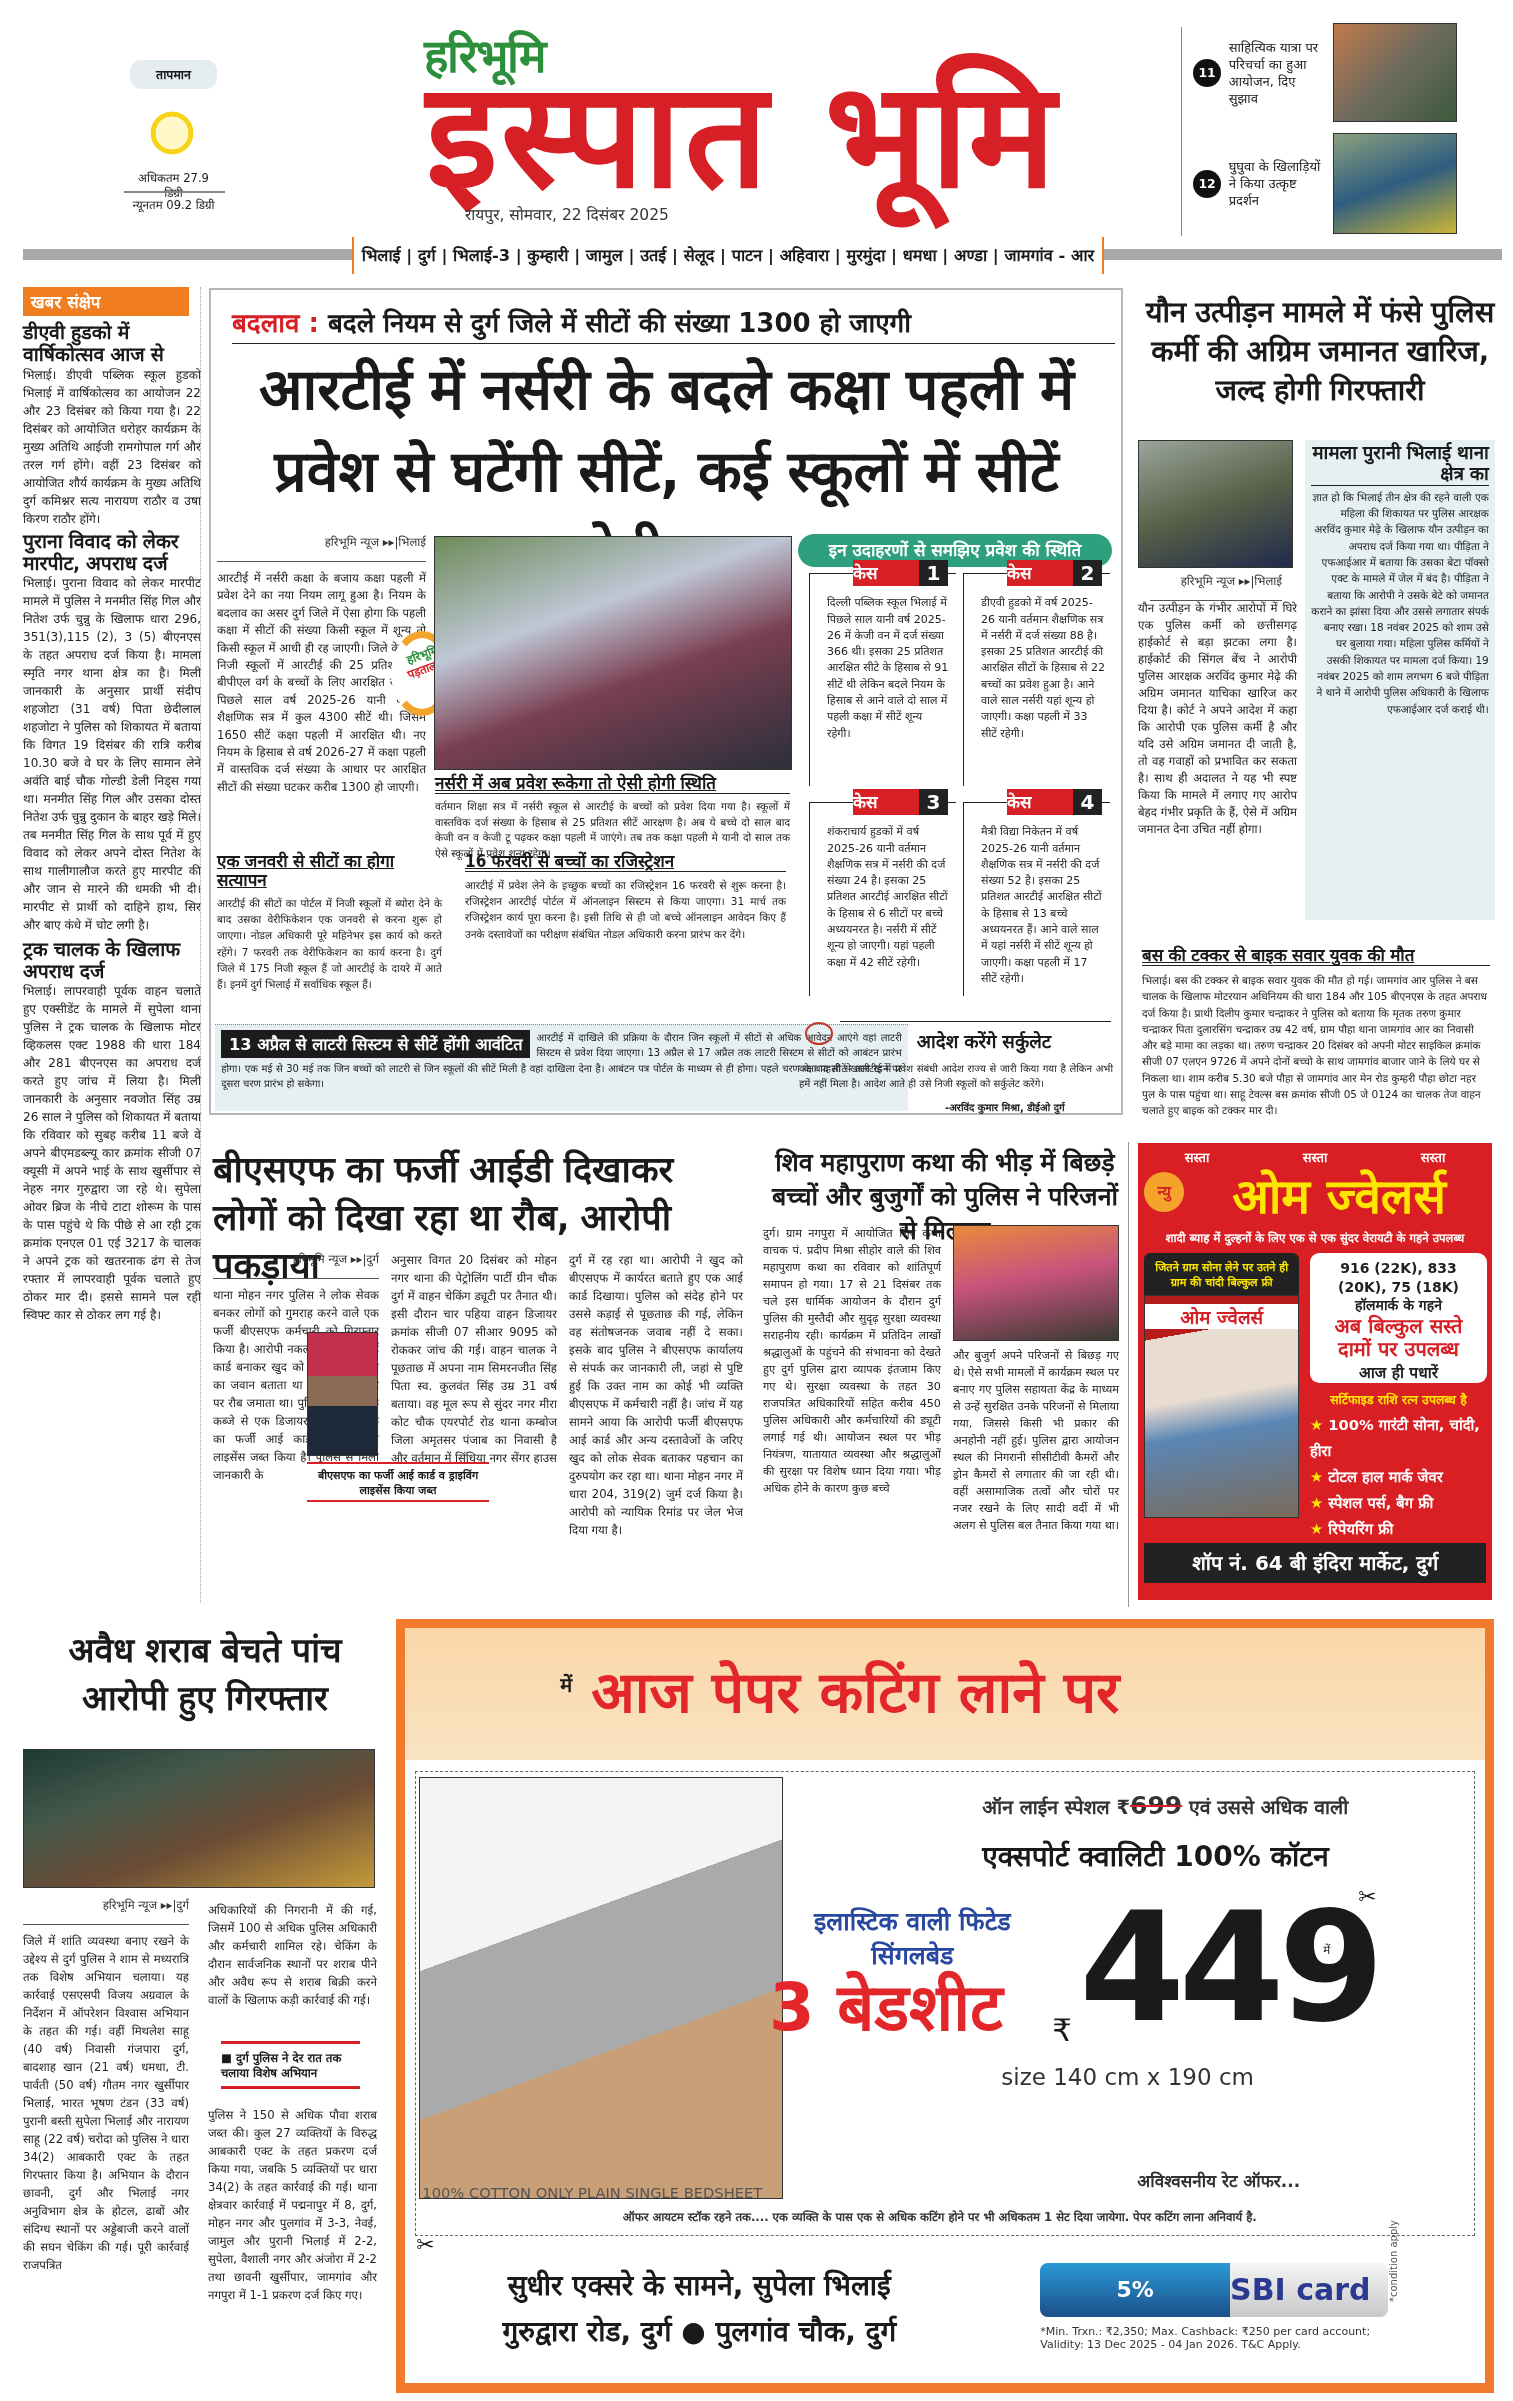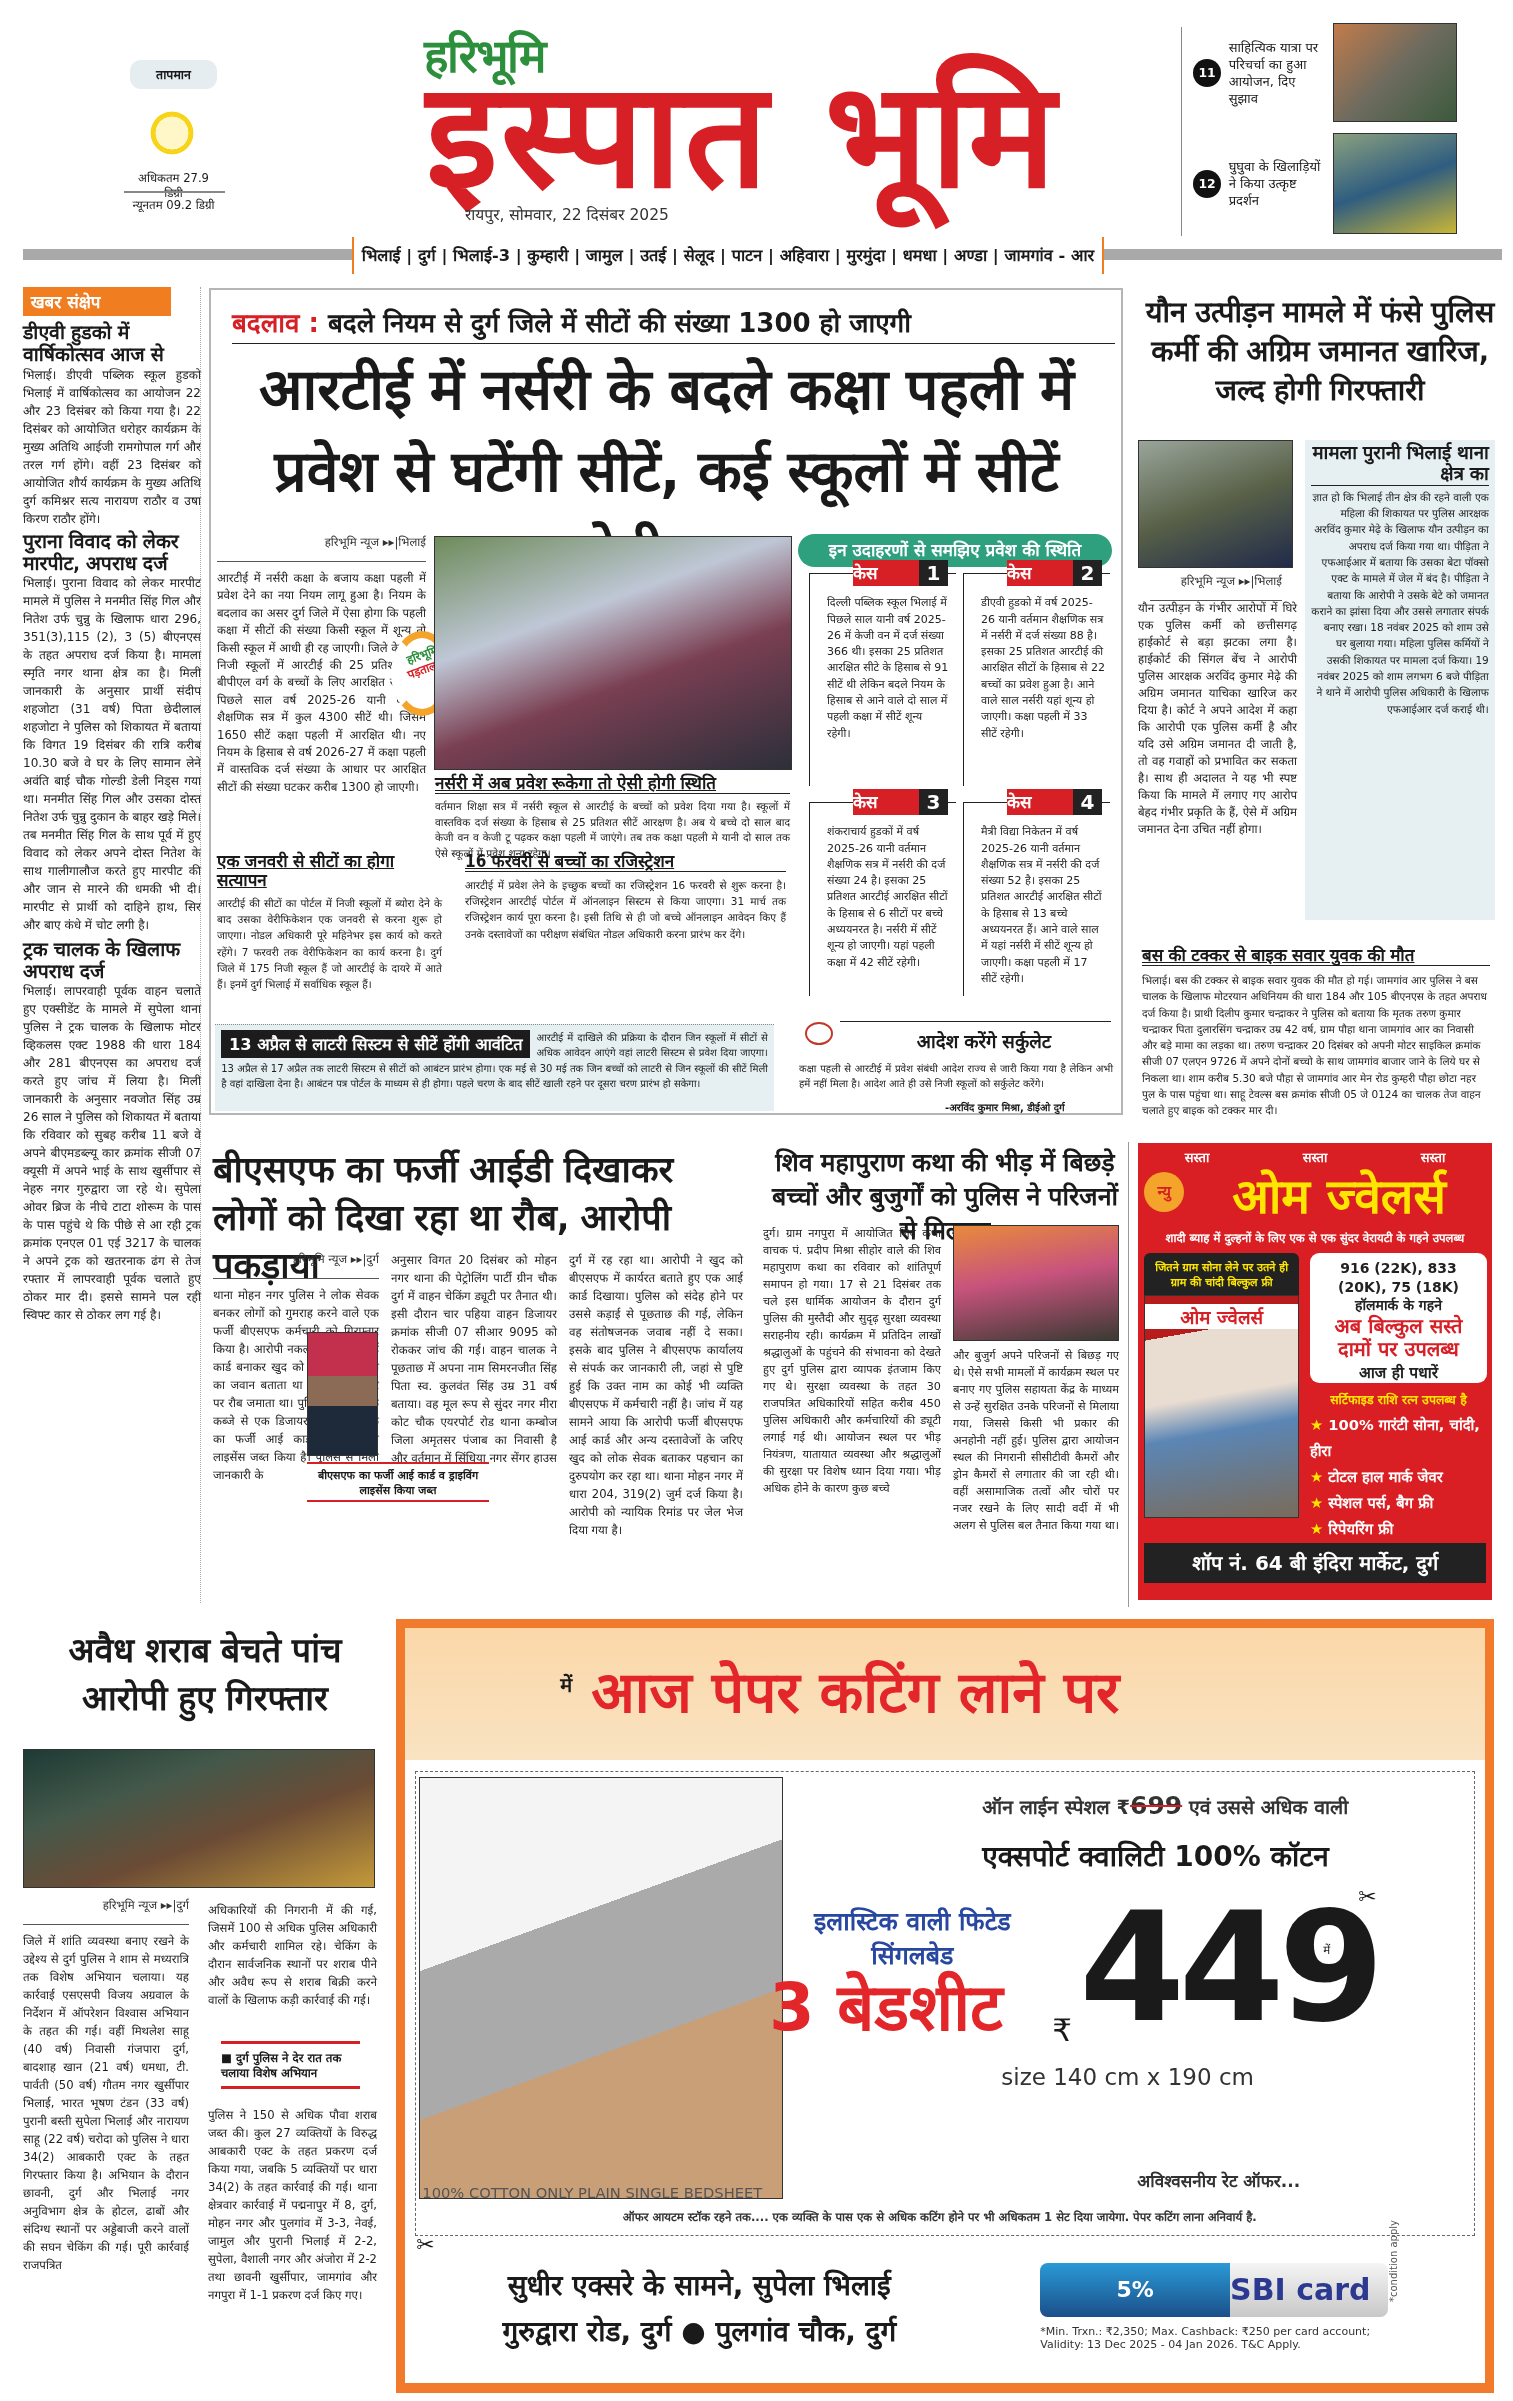--- a/index.html
+++ b/index.html
@@ -14,21 +14,21 @@
 
 #temp-label{left:130px;top:60px;width:87px;height:29px;background:#e5edf1;border-radius:11px;font-size:12.4px;text-align:center;line-height:29px;font-weight:bold}
 #sun-icon{left:149px;top:105px;width:46px;height:56px;border-radius:50%;background:radial-gradient(circle,#fff7c8 0 45%,#f7d31a 46% 58%,transparent 60%)}
 #brand-small{left:424px;top:23px;font-size:46px;color:#2b8f3b;font-weight:bold;letter-spacing:-1.5px}
 #brand-big{left:426px;top:62px;font-size:146px;color:#d71f26;font-weight:bold;letter-spacing:3.1px;line-height:1}
 #dateline{left:465px;top:203px;font-size:15.5px;color:#333}
 #locations{left:352px;top:237px;height:37px;border-left:2.3px solid #f07d20;border-right:2.3px solid #f07d20;background:#fff;padding:0 7.7px;font-size:16.3px;font-weight:bold;line-height:37px;white-space:nowrap;z-index:2}
 #loc-bar{left:23px;top:249px;width:1479px;height:11px;background:#a9a9a9}
 .teaser-num{width:28px;height:28px;border-radius:50%;background:#111;color:#fff;font-size:12.4px;font-weight:bold;text-align:center;line-height:28px}
 
-.khabar{background:#f07d20;color:#fff;font-size:17px;font-weight:bold;padding:3.1px 7.7px;width:148px}
+.khabar{background:#f07d20;color:#fff;font-size:17px;font-weight:bold;padding:3.1px 7.7px;width:166px}
 .case-tag{display:flex;height:26px}
 .case-tag .k{background:#d71f26;color:#fff;font-weight:bold;font-size:17px;width:66px;text-align:left;line-height:26px}
 .case-tag .n{background:#222;color:#fff;font-weight:bold;font-size:20px;width:29px;text-align:center;line-height:26px}
 .case-body{font-size:11px;line-height:16.3px;color:#222}
 .greenbanner{background:#2fa07e;color:#fff;font-size:17px;font-weight:bold;text-align:center;border-radius:18.6px;height:33px;line-height:33px}
 .blackbox{background:#1c1c1c;color:#fff;font-weight:bold;font-size:17px;padding:3.1px 7.7px;display:inline-block}
 
 #om-ad{left:1138px;top:1143px;width:354px;height:457px;background:#d91f24;color:#fff;overflow:hidden}
 #sumeet-ad{left:396px;top:1619px;width:1098px;height:774px;background:#f27a2d;padding:9.3px}
 </style>
@@ -243,21 +243,21 @@
 <div class="abs" style="left:345px;top:852px;width:0"></div>
 <div class="abs" style="left:345px;top:852px;width:0"></div>
 <div class="abs" style="left:345px;top:852px;width:0"></div>
 <div class="abs" style="left:345px;top:852px;width:0"></div>
 
 <div class="abs" style="left:465px;top:852px;width:321px">
  <div class="hl" style="font-size:17px;text-decoration:underline;margin-bottom:4.6px;border-bottom:1.5px solid #222">16 फरवरी से बच्चों का रजिस्ट्रेशन</div>
  <div class="sm" style="font-size:10.5px;line-height:16.3px">आरटीई में प्रवेश लेने के इच्छुक बच्चों का रजिस्ट्रेशन 16 फरवरी से शुरू करना है। रजिस्ट्रेशन आरटीई पोर्टल में ऑनलाइन सिस्टम से किया जाएगा। 31 मार्च तक रजिस्ट्रेशन कार्य पूरा करना है। इसी तिथि से ही जो बच्चे ऑनलाइन आवेदन किए हैं उनके दस्तावेजों का परीक्षण संबंधित नोडल अधिकारी करना प्रारंभ कर देंगे।</div>
 </div>
 
-<div class="abs" style="left:215px;top:1024px;width:559px;height:87px;background:#e6f0f3;border-top:1.5px dotted #888;padding:4.6px 6.2px">
+<div class="abs" style="left:215px;top:1024px;width:693px;height:87px;background:#e6f0f3;border-top:1.5px dotted #888;padding:4.6px 6.2px">
  <div class="blackbox" style="float:left;margin-right:6.2px;font-size:16.3px">13 अप्रैल से लाटरी सिस्टम से सीटें होंगी आवंटित</div>
  <div class="sm" style="font-size:10px;line-height:15.5px">आरटीई में दाखिले की प्रक्रिया के दौरान जिन स्कूलों में सीटों से अधिक आवेदन आएंगे वहां लाटरी सिस्टम से प्रवेश दिया जाएगा। 13 अप्रैल से 17 अप्रैल तक लाटरी सिस्टम से सीटों को आबंटन प्रारंभ होगा। एक मई से 30 मई तक जिन बच्चों को लाटरी से जिन स्कूलों की सीटें मिली है वहां दाखिला देना है। आबंटन पत्र पोर्टल के माध्यम से ही होगा। पहले चरण के बाद सीटें खाली रहने पर दूसरा चरण प्रारंभ हो सकेगा।</div>
 </div>
 
 <div class="abs greenbanner" style="left:798px;top:534px;width:314px">इन उदाहरणों से समझिए प्रवेश की स्थिति</div>
 <div class="abs" style="left:809px;top:573px;width:147px;height:213px;border-left:0.8px solid #222;border-top:0.8px solid #222">
  <div class="case-tag" style="margin-left:43px;margin-top:-14px">
       <div class="k">केस</div>
       <div class="n">1</div>
     </div>

